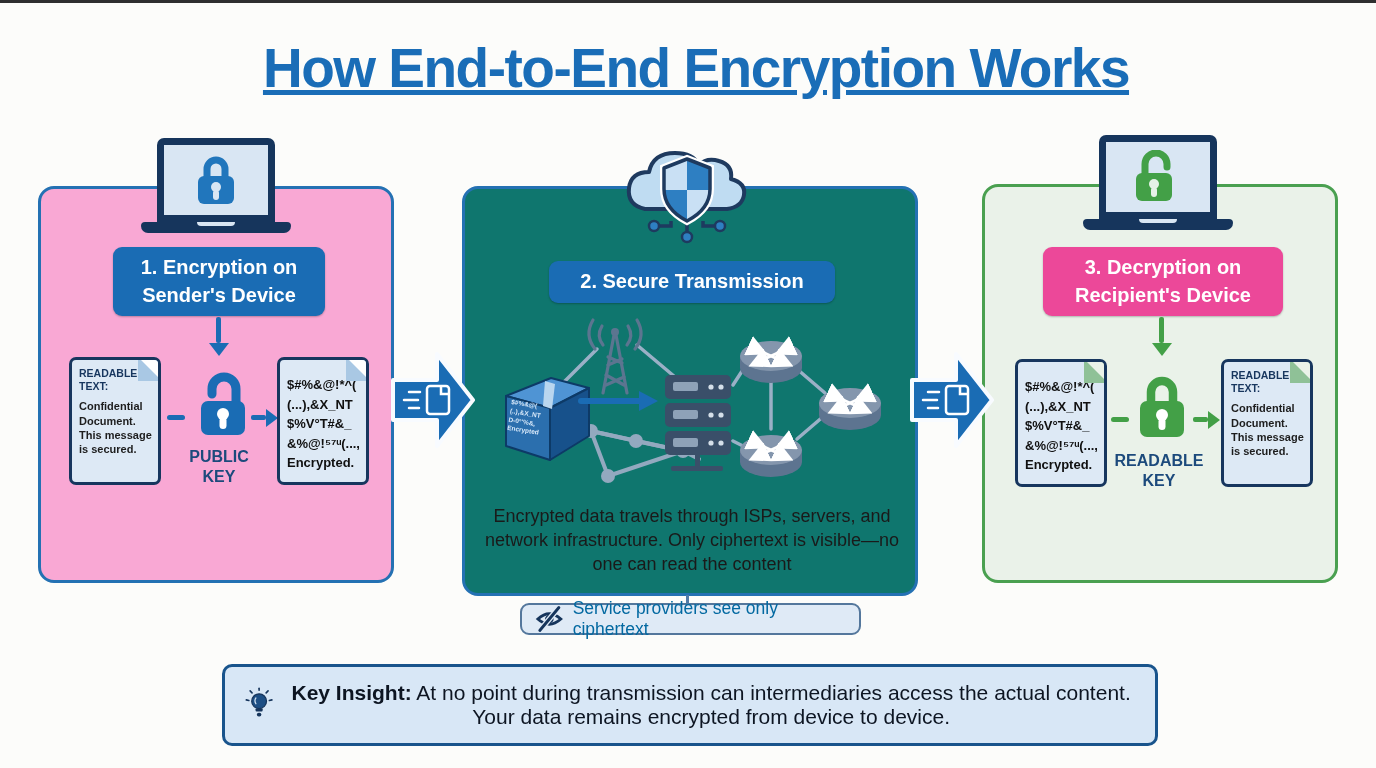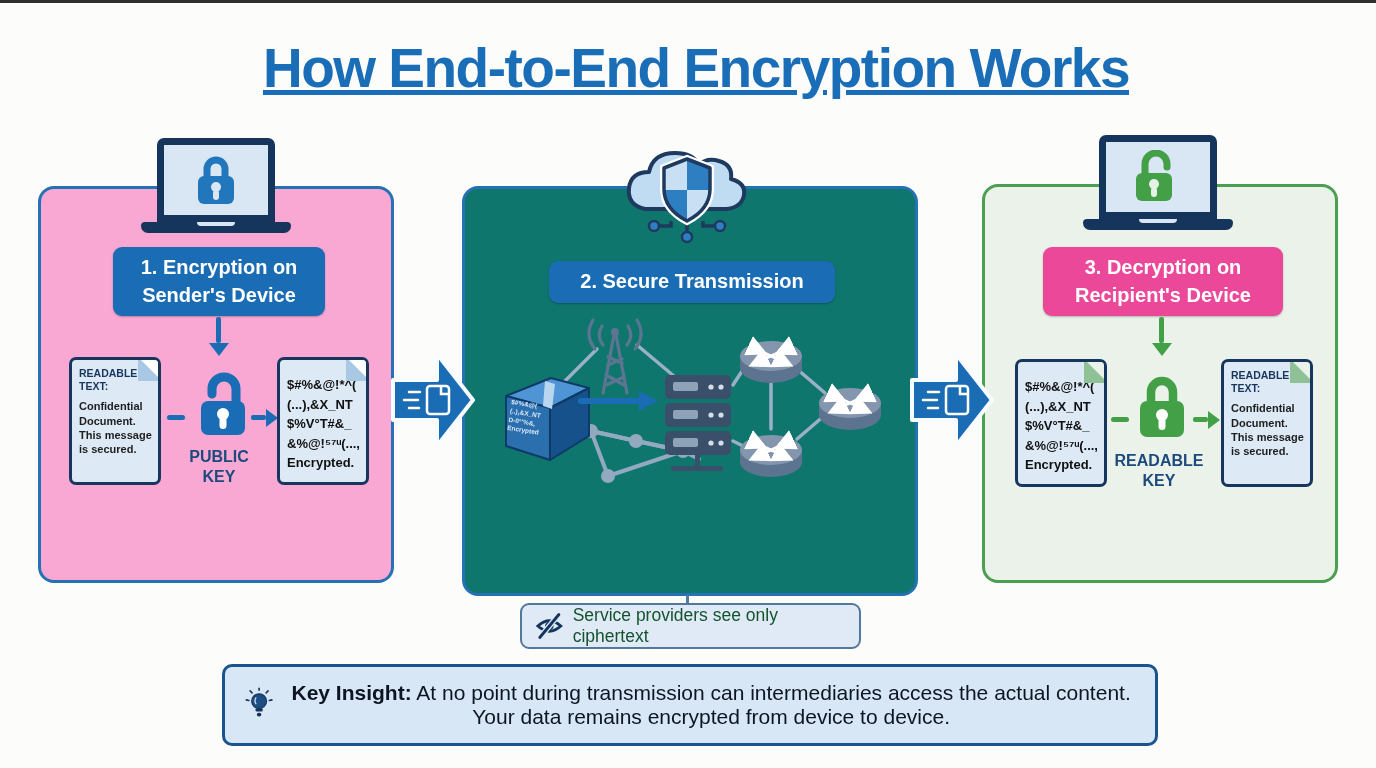--- a/index.html
+++ b/index.html
@@ -66,22 +66,22 @@
   .bigarrow { position:absolute; z-index:4; }
 
   .net { position:absolute; left:0; top:0; }
   .pkg-text { position:absolute; left:44px; top:212px; width:40px; font-size:6.5px; font-weight:bold;
     color:#d8e9fa; line-height:1.35; white-space:pre-line; transform:rotate(9deg); }
 
   .connector { position:absolute; width:3px; background:#517ba8; }
   .badge {
     position:absolute; display:flex; align-items:center; gap:9px;
     background:#dfeaf6; border:2px solid #54779c; border-radius:9px;
-    padding:0 13px; height:46px; box-sizing:border-box;
-    font-size:17.5px; color:#14532d; font-weight:normal;
+    padding:0 13px; height:32px; box-sizing:border-box;
+    font-size:17.5px; color:#0369a1; font-weight:normal;
   }
   .keybox {
     position:absolute; display:flex; align-items:center; justify-content:center; gap:14px;
     background:#d8e7f6; border:3.5px solid #19548c; border-radius:10px;
     font-size:21px; color:#0d1522; text-align:center; padding:0 20px; box-sizing:border-box;
   }
   .keybox .kb-text b { font-weight:bold; }
 </style>
 </head>
 <body>
@@ -218,20 +218,21 @@
       <use href="#router" transform="translate(306,167)"></use>
       <use href="#router" transform="translate(385,214)"></use>
       <use href="#router" transform="translate(306,261)"></use>
     </svg>
 
     <div class="pkg-text">$#%&amp;@(
 (..),&amp;X_NT
 D-0°'%&amp;,
 Encrypted</div>
 
+    <div class="desc" style="left:18px; top:316px; width:418px;">Encrypted data travels through ISPs, servers, and network infrastructure. Only ciphertext is visible—no one can read the content</div>
   </div>
 
   <div class="panel p3">
     <div class="chip green" style="left:58px; top:60px; width:240px;">3. Decryption on
 Recipient's Device</div>
     <div class="arrow-down" style="left:174px; top:130px; color:#43a047;"></div>
 
     <div class="doc" style="left:30px; top:172px;">
       <span class="ear"></span>
       <div class="doc-cipher">$#%&amp;@!*^(

